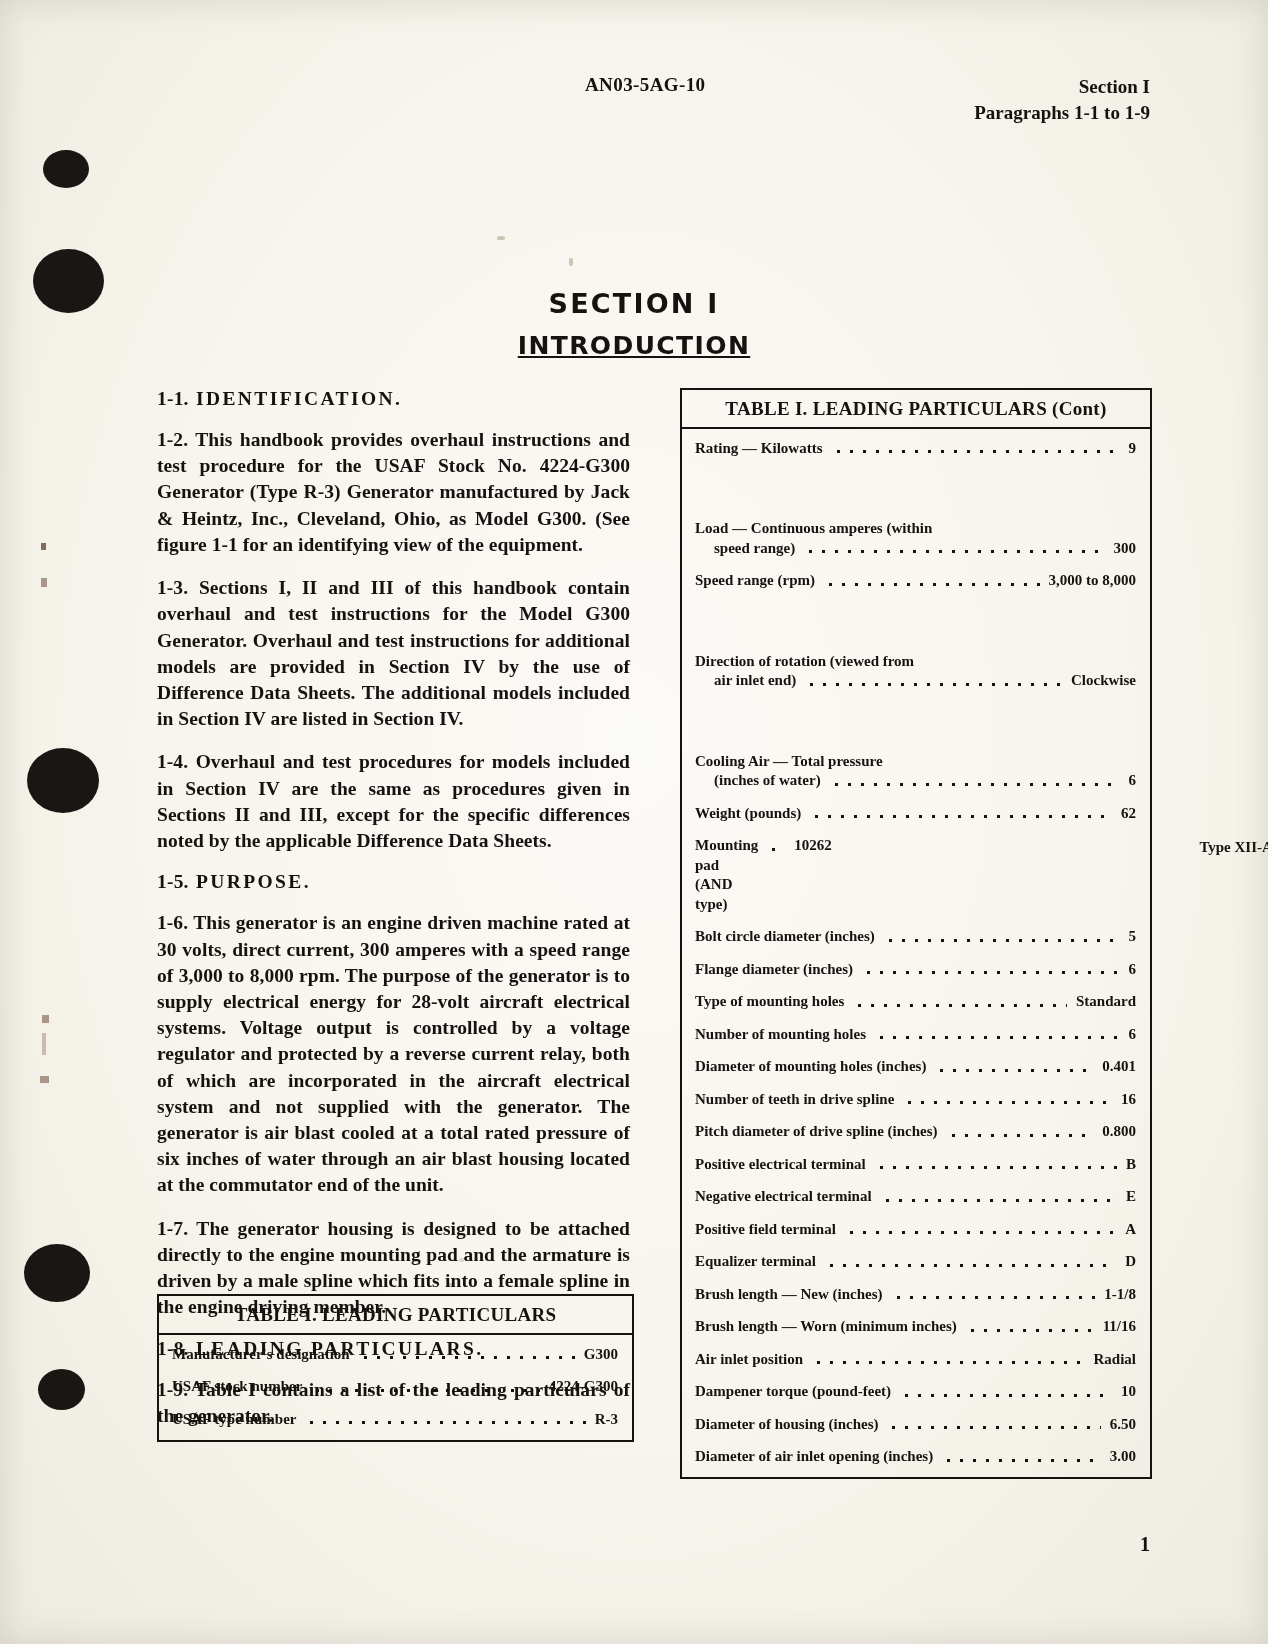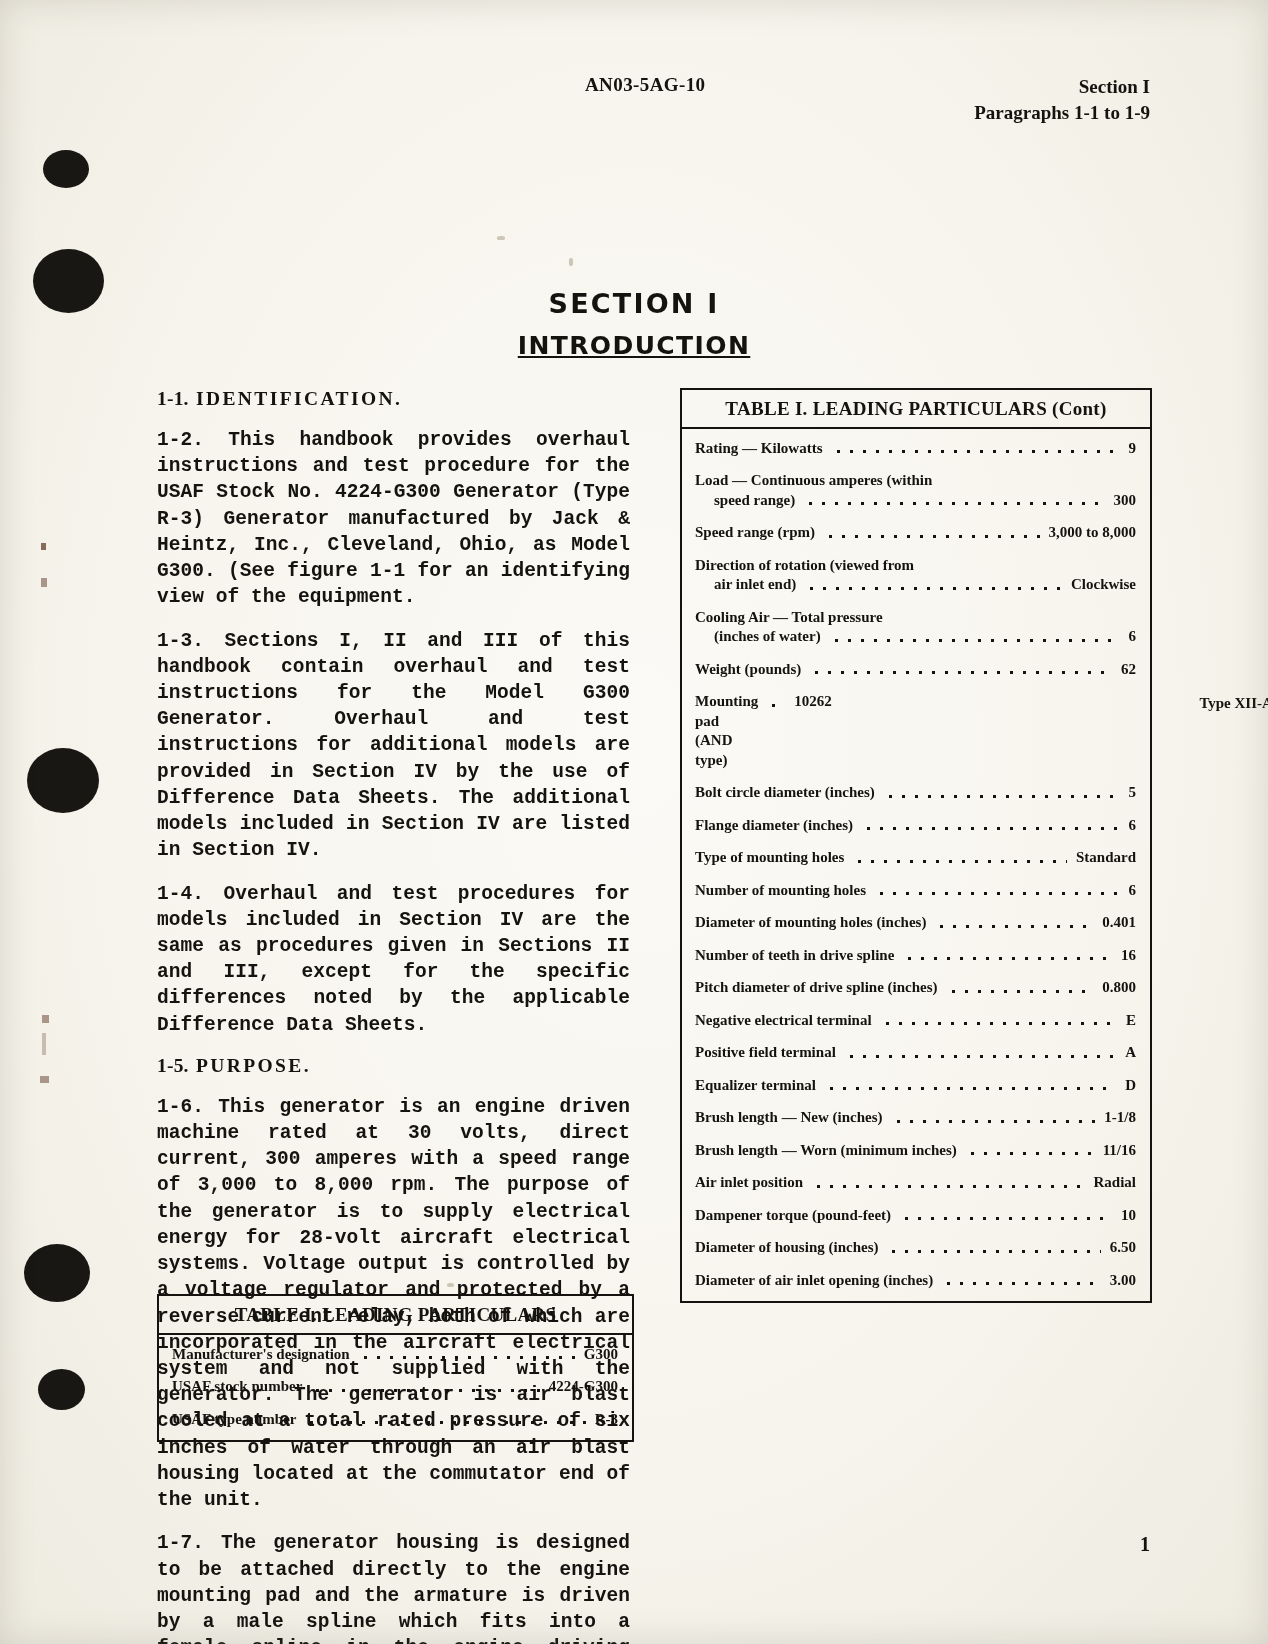--- a/index.html
+++ b/index.html
@@ -94,21 +94,20 @@
   }
 
   .para {
     font-size: 19.5px;
     line-height: 1.345;
     font-weight: bold;
     text-align: justify;
     text-justify: inter-word;
     margin: 0 2px 17px 0;
     letter-spacing: 0.05px;
-    font-family: Liberation Mono, monospace;
   }
   .para:last-child { margin-bottom: 0; }
 
   .head-para {
     font-size: 19.5px;
     font-weight: bold;
     margin: 0 0 17px 0;
     letter-spacing: 2.4px;
   }
   .head-para .num { letter-spacing: 0.2px; }
@@ -155,21 +154,21 @@
     background-repeat: repeat-x;
     background-position: left center;
   }
   .lp-value {
     white-space: pre;
     text-align: right;
     flex: 0 0 auto;
   }
   
   .lp-row.two-line { flex-wrap: wrap; }
-  .lp-row.two-line .lp-label-1 { flex: 0 0 100%; }
+  .lp-row.two-line .lp-label-1 { flex: 0 0 100%; margin-top: 48px; }
   .lp-row.two-line .lp-label-2 { padding-left: 19px; }
 
   .lp-subvalue {
     flex: 0 0 100%;
     text-align: right;
     white-space: pre;
     margin-top: 2px;
   }
 
   #table-left {
@@ -365,20 +364,25 @@
             <span class="lp-label">Number of teeth in drive spline</span>
             <span class="lp-leader"></span>
             <span class="lp-value">16</span>
           </div>
           <div class="lp-row">
             <span class="lp-label">Pitch diameter of drive spline (inches)</span>
             <span class="lp-leader"></span>
             <span class="lp-value">0.800</span>
           </div>
           <div class="lp-row">
+            <span class="lp-label">Positive electrical terminal</span>
+            <span class="lp-leader"></span>
+            <span class="lp-value">B</span>
+          </div>
+          <div class="lp-row">
             <span class="lp-label">Negative electrical terminal</span>
             <span class="lp-leader"></span>
             <span class="lp-value">E</span>
           </div>
           <div class="lp-row">
             <span class="lp-label">Positive field terminal</span>
             <span class="lp-leader"></span>
             <span class="lp-value">A</span>
           </div>
           <div class="lp-row">

